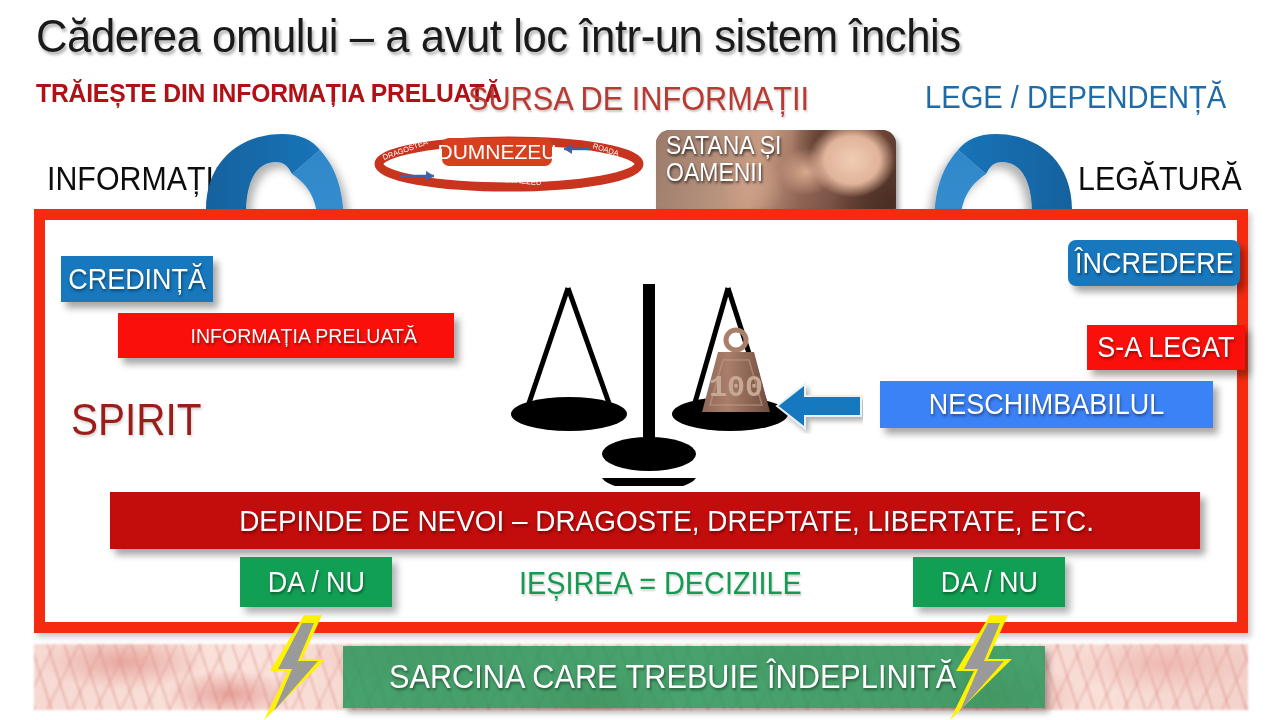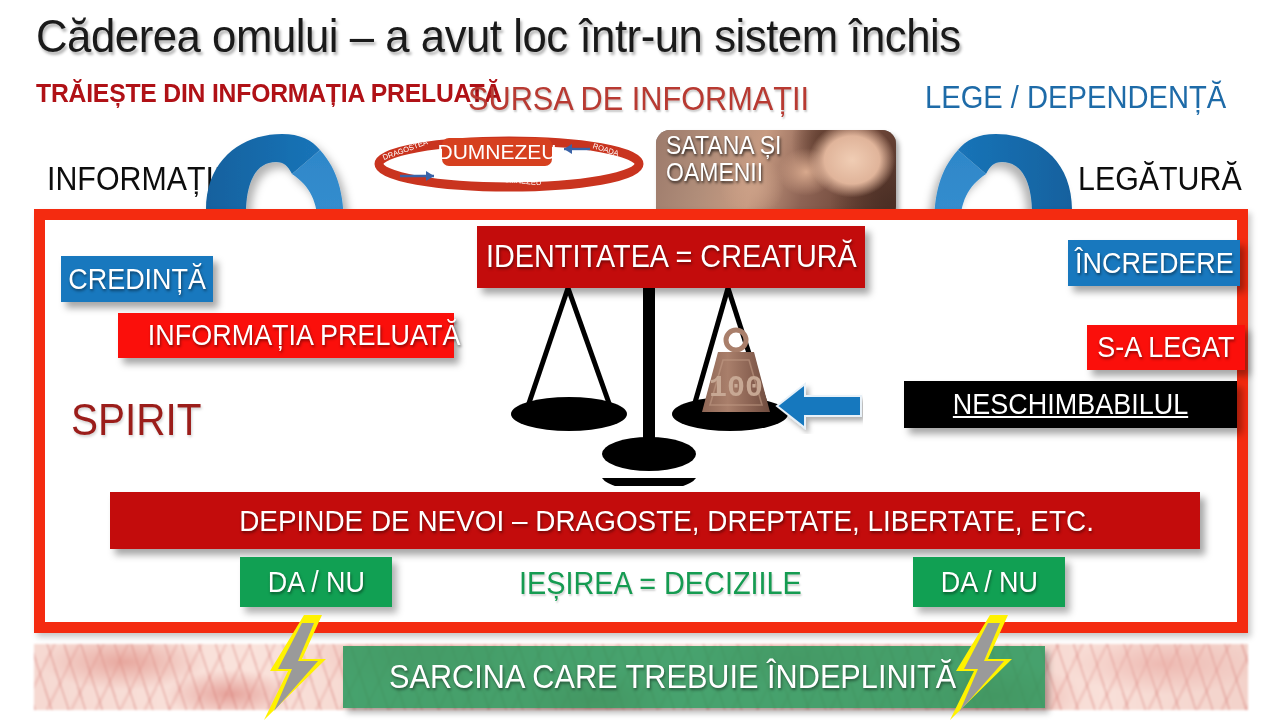--- a/index.html
+++ b/index.html
@@ -122,40 +122,40 @@
   .tag > span { transform: scaleX(0.93); display: inline-block; }
 
   #box-credinta {
     left: 61px; top: 240px; width: 152px; height: 46px;
     background: #1878BE; font-size: 29px;
     box-shadow: 5px 6px 7px rgba(0,0,0,0.35);
     margin-top: 16px;
   }
   #box-info-preluata {
     left: 118px; top: 313px; width: 336px; height: 45px;
-    background: #FB0F0B; font-size: 29px;
+    background: #FB0F0B; font-size: 21px;
     box-shadow: 5px 6px 7px rgba(0,0,0,0.35);
     padding-left: 36px;
   }
   #box-incredere {
     left: 1068px; top: 240px; width: 172px; height: 46px;
     background: #1878BE; font-size: 29px;
     box-shadow: 5px 6px 7px rgba(0,0,0,0.35);
+    border-radius: 8px;
   }
   #box-salegat {
     left: 1087px; top: 313px; width: 158px; height: 45px;
     background: #FB0F0B; font-size: 29px;
     box-shadow: 5px 6px 7px rgba(0,0,0,0.35);
     margin-top: 12px;
   }
   #box-neschimbabilul {
-    left: 904px; top: 381px; width: 333px; height: 47px;
-    background: #000000; font-size: 29px;
-    box-shadow: 5px 6px 7px rgba(0,0,0,0.35);
-    text-decoration: underline;
+    left: 880px; top: 381px; width: 333px; height: 47px;
+    background: #3b82f6; font-size: 29px;
+    box-shadow: 5px 6px 7px rgba(0,0,0,0.35);
   }
   #box-depinde {
     left: 110px; top: 492px; width: 1090px; height: 57px;
     background: #C30C0C; font-size: 30px;
     box-shadow: 5px 6px 7px rgba(0,0,0,0.35);
     padding-left: 24px;
   }
   #box-danu-left {
     left: 240px; top: 557px; width: 152px; height: 50px;
     background: #11A053; font-size: 29px;
@@ -339,23 +339,20 @@
         <path d="M108,62 L150,180" stroke-width="5"></path>
         <path d="M268,62 L234,180" stroke-width="5"></path>
         <path d="M268,62 L306,180" stroke-width="5"></path>
       </g>
       <rect x="183" y="58" width="12" height="160" fill="#000000"></rect>
       <ellipse cx="109" cy="188" rx="58" ry="17" fill="#000000"></ellipse>
       <ellipse cx="270" cy="188" rx="58" ry="17" fill="#000000"></ellipse>
       <ellipse cx="189" cy="228" rx="47" ry="17" fill="#000000"></ellipse>
       <path d="M142,252 a48,16 0 0 0 94,0 z" fill="#000000"></path>
     </svg>
-    <div id="scale-beam">
-        <span>IDENTITATEA = CREATURĂ</span>
-      </div>
     <div id="weight-100">
       <svg width="96" height="96" viewBox="0 0 96 96">
         <defs>
           <linearGradient id="wgrad" x1="0" y1="0" x2="1" y2="0">
             <stop offset="0%" stop-color="#8E6655"></stop>
               <stop offset="38%" stop-color="#A97F6B"></stop>
             <stop offset="72%" stop-color="#8A6252"></stop>
               <stop offset="100%" stop-color="#6E4B3E"></stop>
           </linearGradient>
         </defs>

